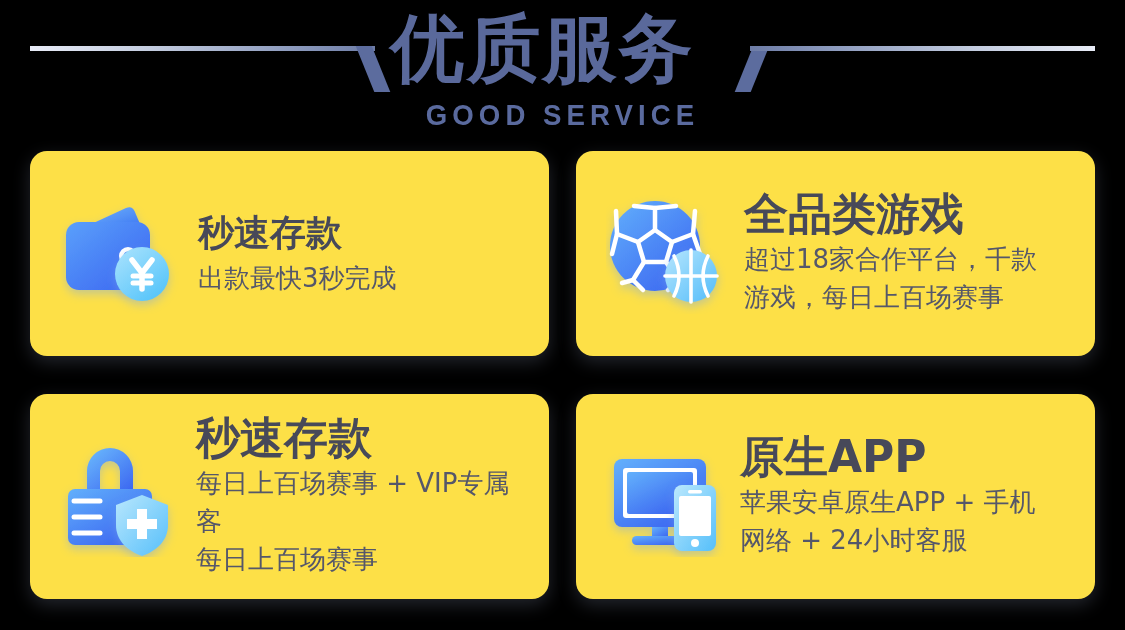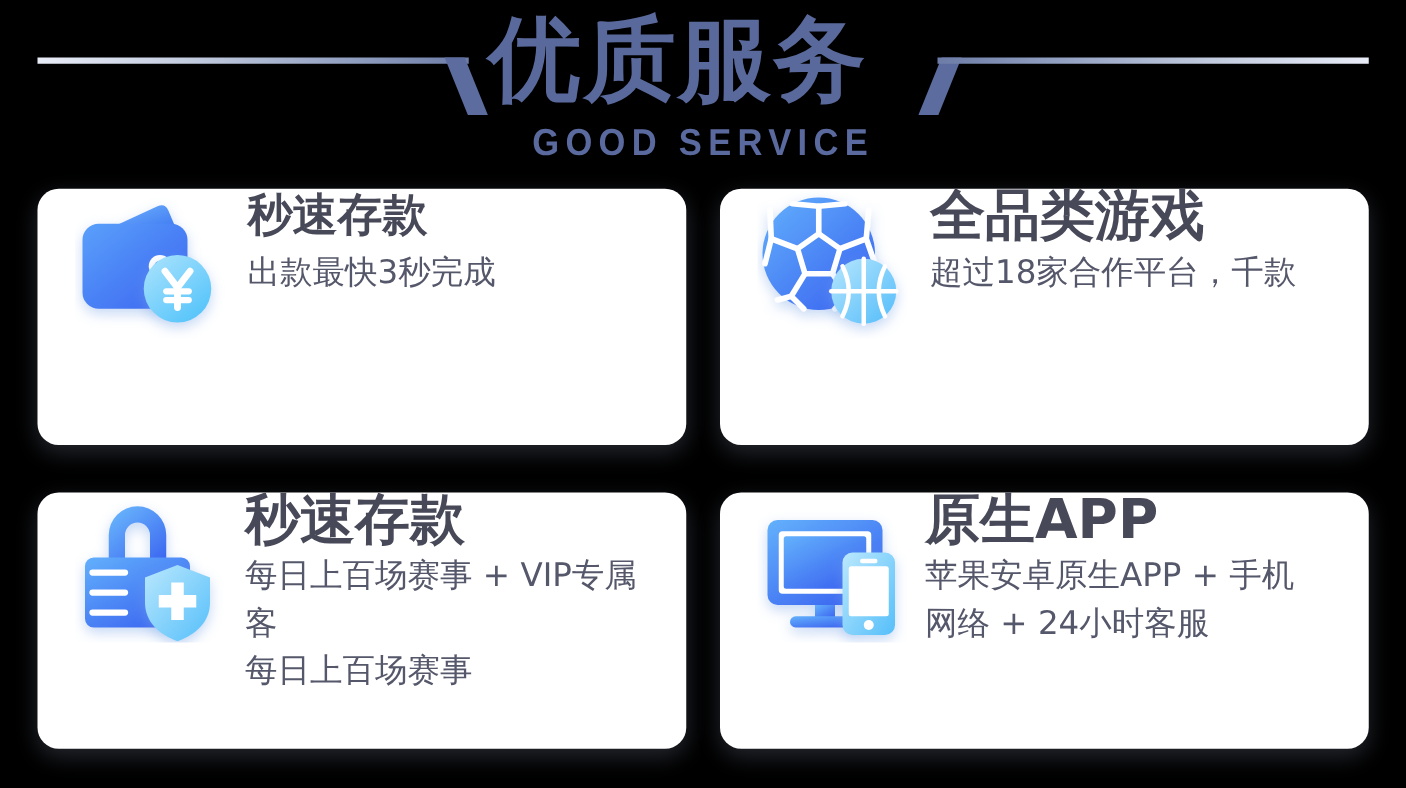--- a/index.html
+++ b/index.html
@@ -55,21 +55,21 @@
     right: 365px;
     transform: skewX(-22deg);
   }
 
   .title-cn {
     position: absolute;
     top: 6px;
     left: 0;
     width: 1085px;
     text-align: center;
-    font-family: Liberation Serif, serif;
+    font-family: Liberation Sans, sans-serif;
     font-size: 74px;
     line-height: 86px;
     font-weight: 700;
     letter-spacing: 2px;
     color: #5a699b;
     font-stretch: condensed;
   }
   .title-en {
     position: absolute;
     top: 97px;
@@ -93,25 +93,25 @@
     width: 1065px;
     display: grid;
     grid-template-columns: 519px 519px;
     grid-template-rows: 205px 205px;
     column-gap: 27px;
     row-gap: 38px;
   }
 
   .card {
     position: relative;
-    background: #ffffff;
+    background: #fde047;
     border-radius: 17px;
     box-shadow: 0 6px 18px rgba(140, 150, 180, 0.25);
     display: flex;
-    align-items: flex-start;
+    align-items: center;
     padding: 0 22px 0 30px;
     box-sizing: border-box;
     overflow: hidden;
   }
 
   .card-icon {
     flex: 0 0 auto;
     width: 120px;
     height: 120px;
     position: relative;
@@ -247,20 +247,21 @@
             <path d="M68 62 q10 20 0 40"></path>
             <path d="M102 62 q-10 20 0 40"></path>
           </g>
         </g>
       </svg>
     </div>
     <div class="card-text">
       <div class="card-title">全品类游戏</div>
       <div class="card-desc">
         <div>超过18家合作平台，千款</div>
+        <div>游戏，每日上百场赛事</div>
       </div>
     </div>
   </div>
 
   <div class="card card-3 two-line">
     <div class="card-icon">
       <svg viewBox="0 0 120 120" xmlns="http://www.w3.org/2000/svg">
         <defs>
           <linearGradient id="lg1" x1="0" y1="0" x2="0.8" y2="1">
             <stop offset="0%" stop-color="#62b0fc"></stop>

